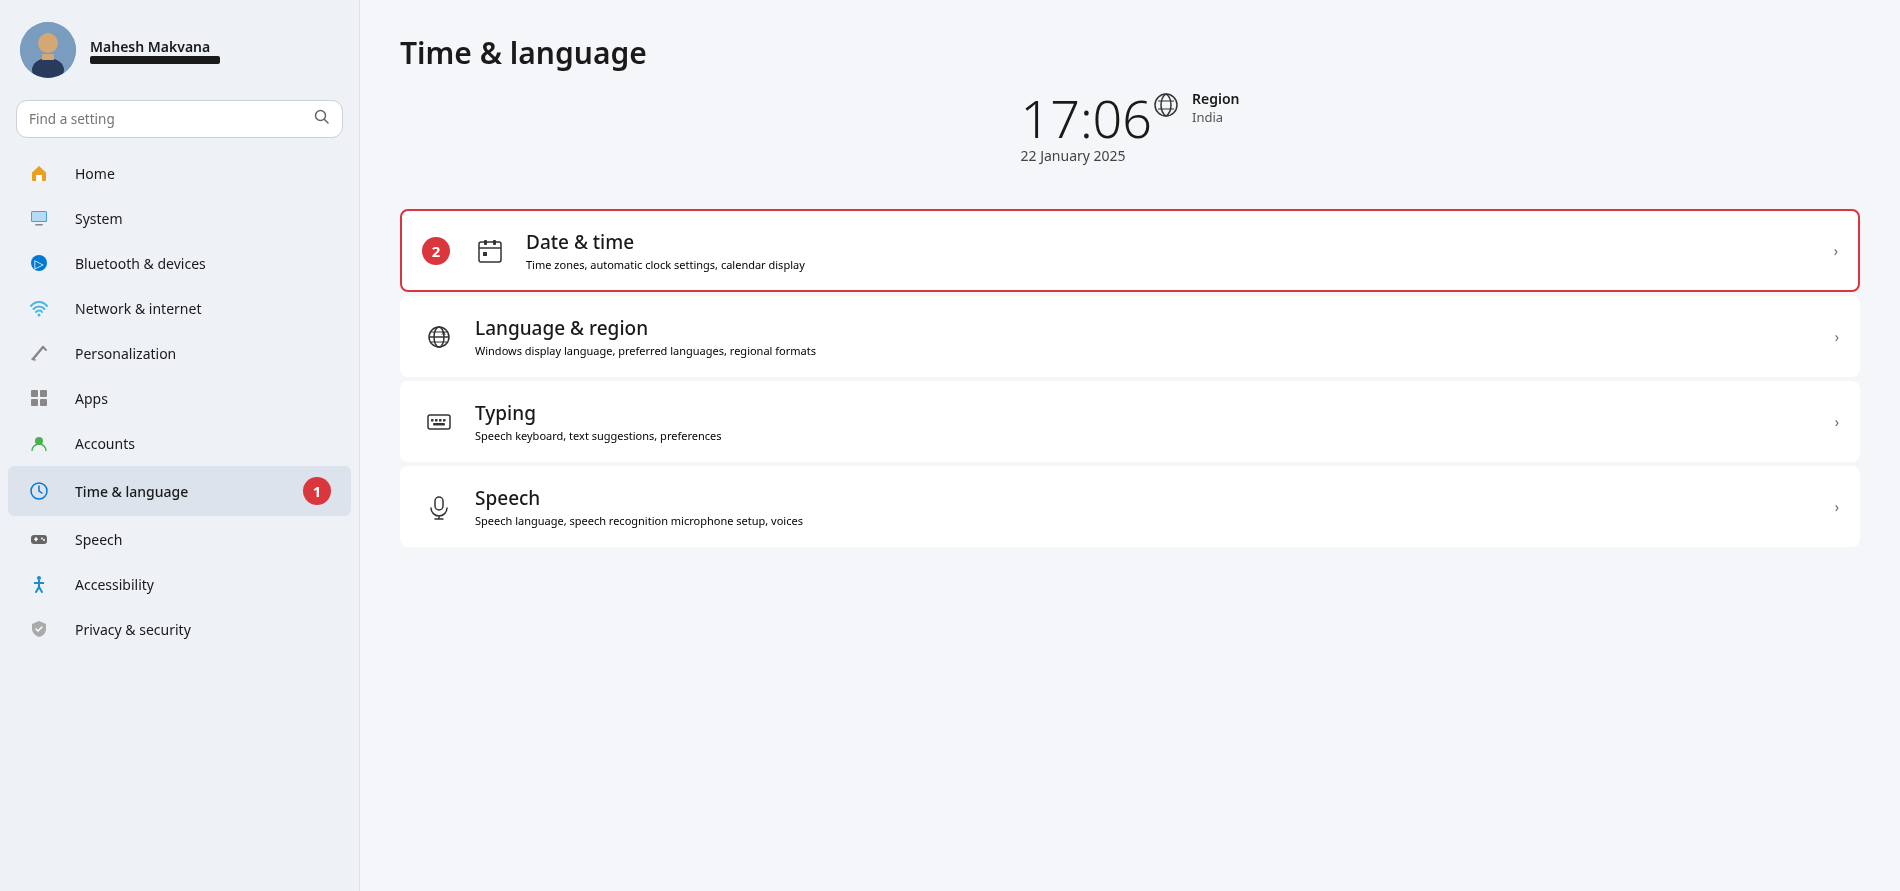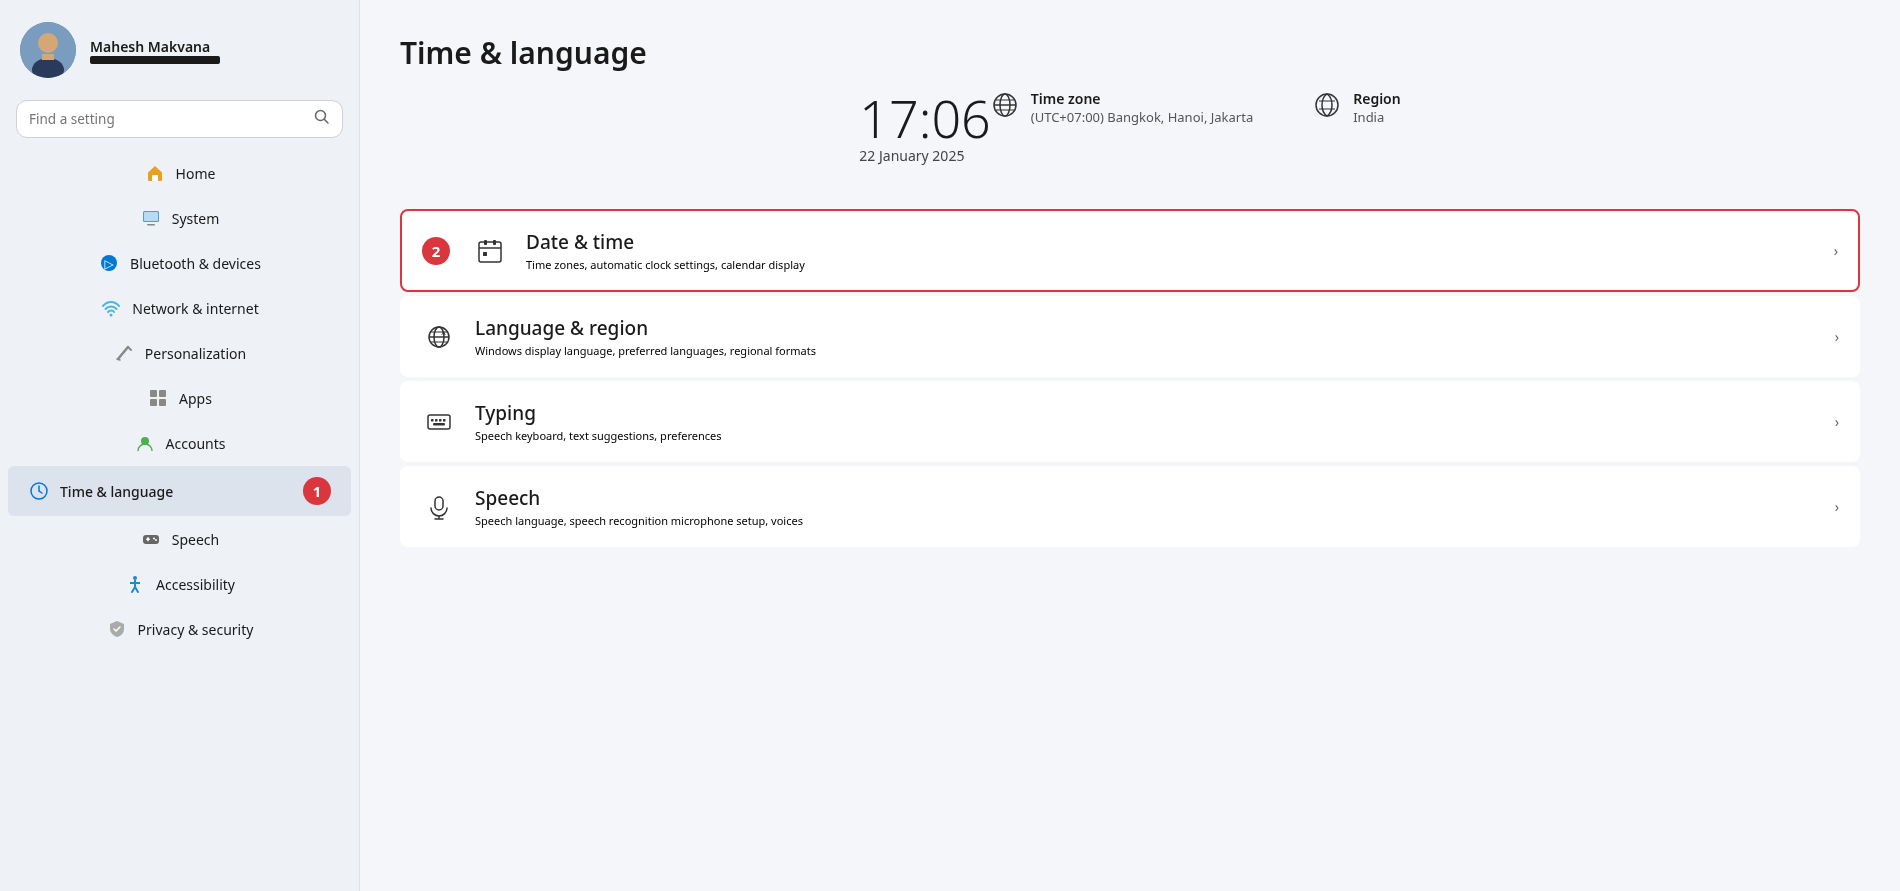--- a/index.html
+++ b/index.html
@@ -88,29 +88,28 @@
       font-family: inherit;
     }
 
     .search-icon-svg {
       color: #666;
     }
 
     .nav-item {
       display: flex;
       align-items: center;
-      gap: 10px;
+      gap: 25px;
       padding: 11px 20px;
       cursor: pointer;
       border-radius: 6px;
       margin: 1px 8px;
       font-size: 14px;
       color: #1a1a1a;
       user-select: none;
-      justify-content: center;
     }
 
     .nav-item.active {
       background: #dde3ed;
       font-weight: 500;
     }
 
     .nav-icon {
       width: 22px;
       height: 22px;
@@ -410,35 +409,20 @@
 
 <div class="main">
   <h1 class="page-title">Time &amp; language</h1>
 
   <div style="display:flex; align-items:flex-start; justify-content:center; margin-bottom: 24px;">
     <div>
       <div class="time-display">17:06</div>
       <div class="date-display">22 January 2025</div>
     </div>
     <div class="timezone-region-bar">
-      <div class="tz-item">
-        <span>
-          <svg width="28" height="28" viewBox="0 0 28 28" fill="none">
-              <circle cx="14" cy="14" r="11" stroke="#333" stroke-width="1.5" fill="none"></circle>
-              <ellipse cx="14" cy="14" rx="5" ry="11" stroke="#333" stroke-width="1.5" fill="none"></ellipse>
-              <line x1="3" y1="14" x2="25" y2="14" stroke="#333" stroke-width="1.5"></line>
-              <line x1="5" y1="9" x2="23" y2="9" stroke="#333" stroke-width="1"></line>
-              <line x1="5" y1="19" x2="23" y2="19" stroke="#333" stroke-width="1"></line>
-            </svg>
-        </span>
-        <div class="tz-item-text">
-          <span class="tz-label">Time zone</span>
-          <span class="tz-value">(UTC+07:00) Bangkok, Hanoi, Jakarta</span>
-        </div>
-      </div>
       <div class="tz-item">
         <span>
           <svg width="28" height="28" viewBox="0 0 28 28" fill="none">
               <circle cx="14" cy="14" r="11" stroke="#333" stroke-width="1.5" fill="none"></circle>
               <path d="M6 10h16M6 18h16" stroke="#333" stroke-width="1"></path>
               <path d="M14 3c-3 2-5 6-5 11s2 9 5 11c3-2 5-6 5-11S17 5 14 3z" stroke="#333" stroke-width="1.5" fill="none"></path>
             </svg>
         </span>
         <div class="tz-item-text">
           <span class="tz-label">Region</span>

